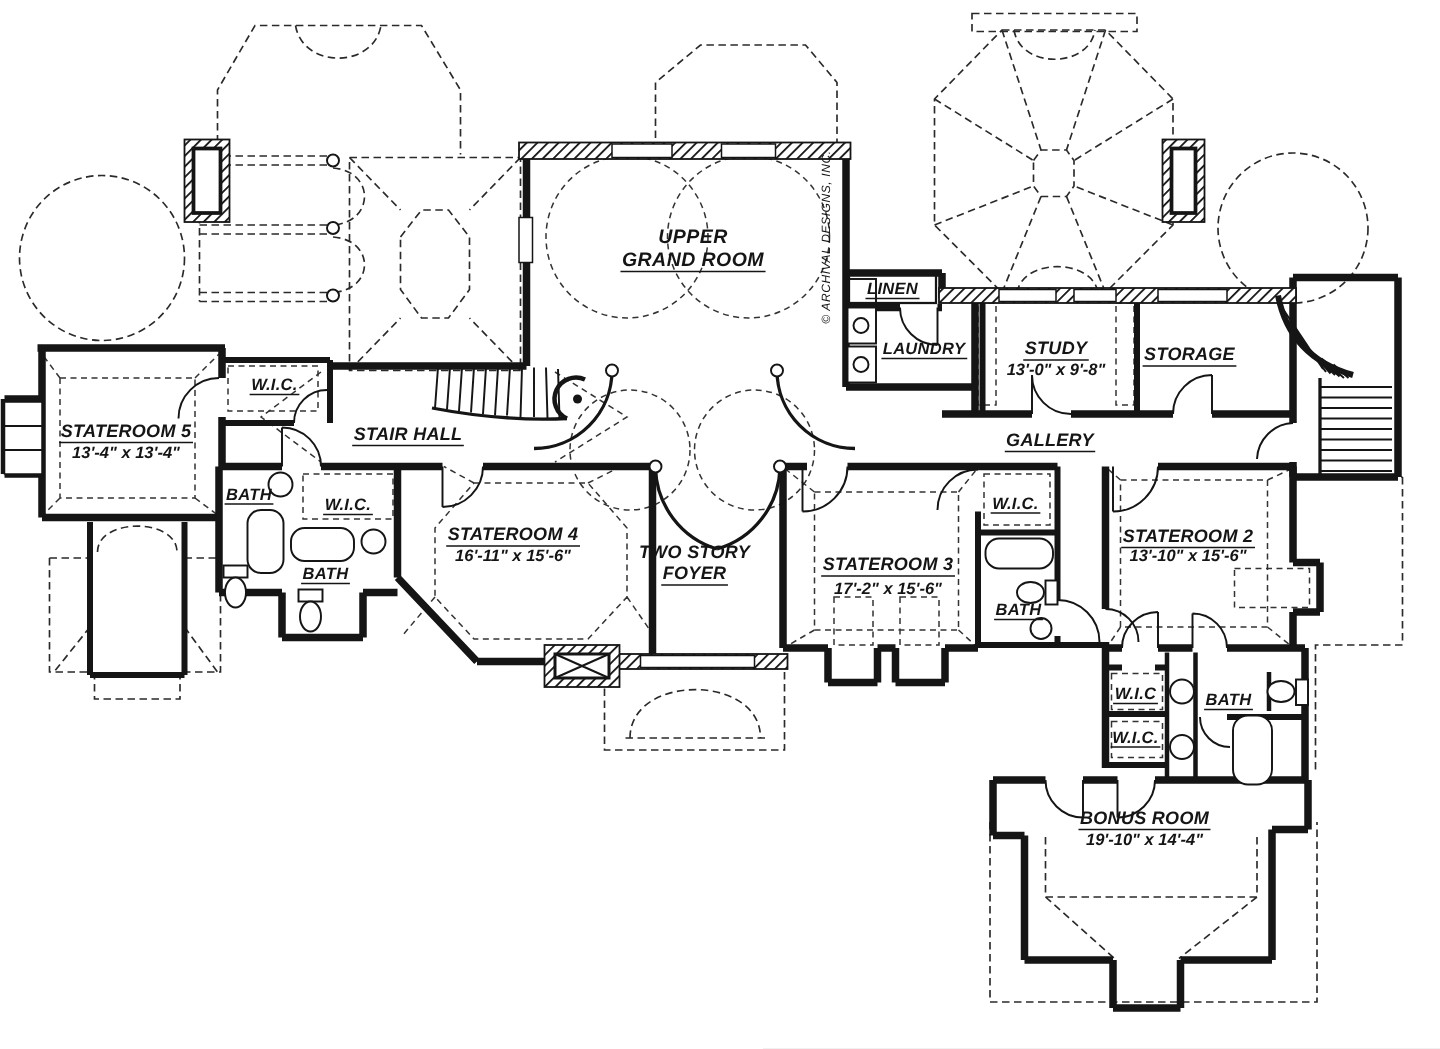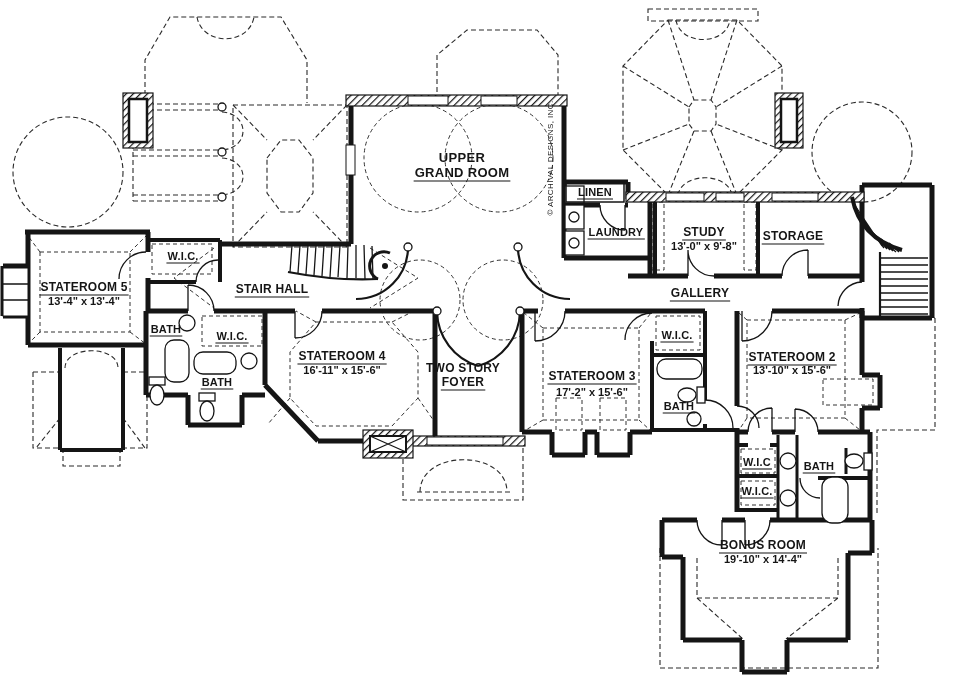--- a/index.html
+++ b/index.html
@@ -1,16 +1,16 @@
 <!DOCTYPE html>
 <html><head>
 <meta charset="utf-8">
 <style>
   html,body{margin:0;padding:0;background:#e8e8e8;}
-  #canvas{position:relative;width:960px;height:699px;background:#ffffff;overflow:hidden;}
+  #canvas{position:relative;width:960px;height:699px;background:#ffffff;overflow:hidden;font-style:italic;}
   svg{position:absolute;left:0;top:0;}
   text{font-family:"Liberation Sans", sans-serif; fill:#151515;}
   .big{font-size:13px;font-weight:bold;letter-spacing:.3px;}
   .mid{font-size:12px;font-weight:bold;letter-spacing:.2px;}
   .sm{font-size:11px;font-weight:bold;letter-spacing:.2px;}
   .dims{font-size:11px;font-weight:bold;}
   .tiny{font-size:8px;font-weight:normal;letter-spacing:.4px;}
   .ul{stroke:#151515;stroke-width:1.1;}
   .w5{stroke:#151515;stroke-width:5;fill:none;}
   .w4{stroke:#151515;stroke-width:4;fill:none;}

